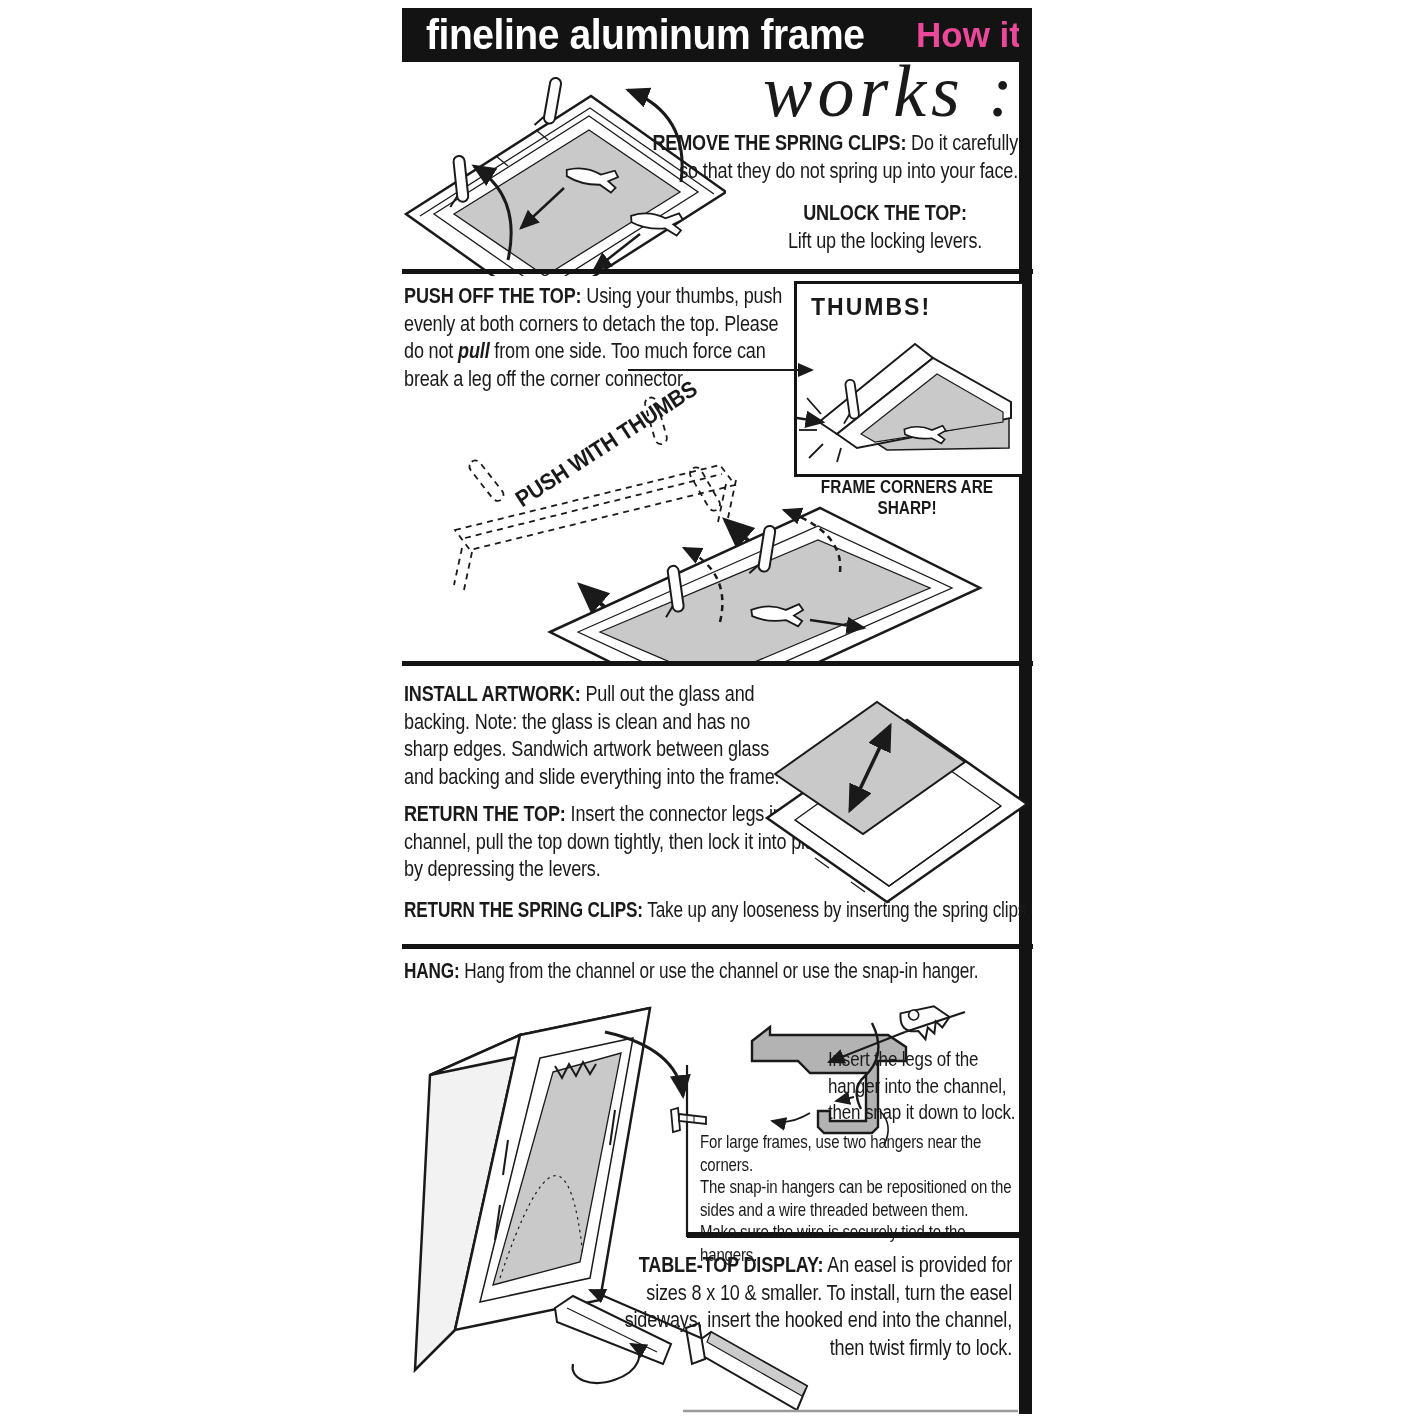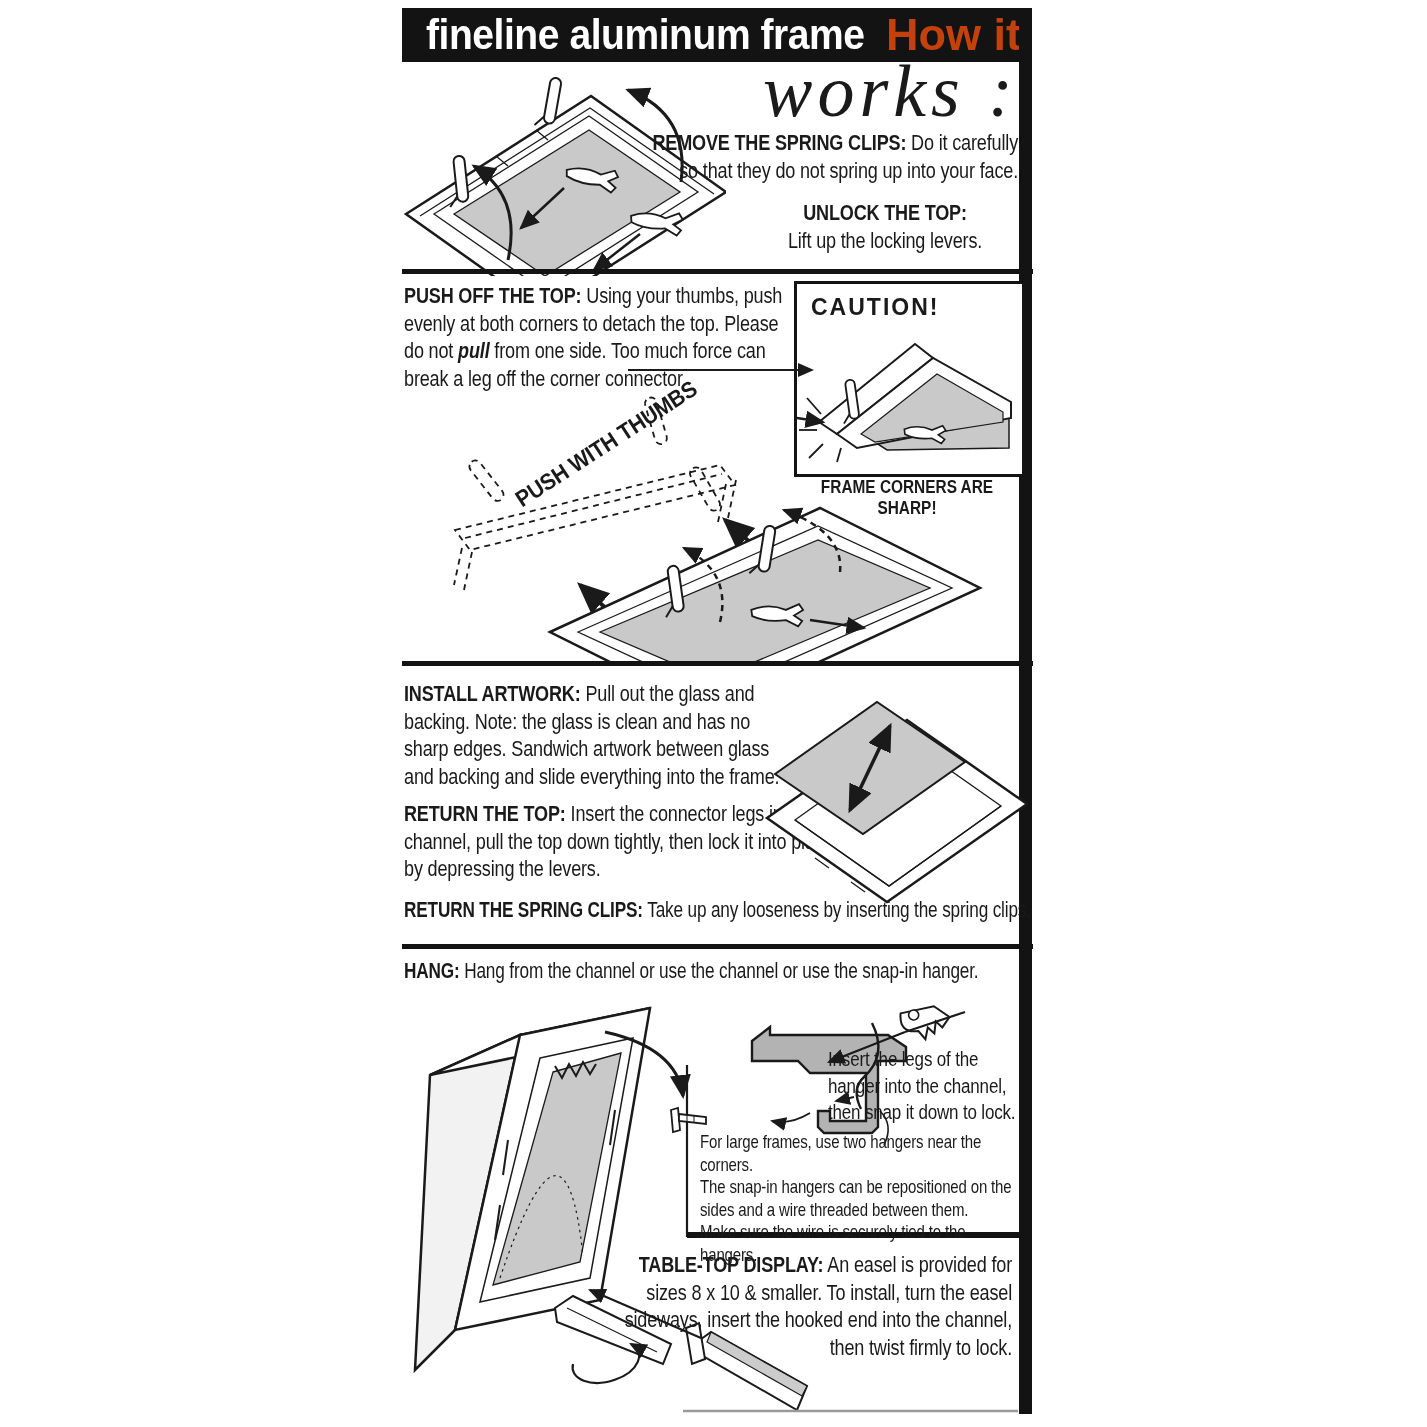--- a/index.html
+++ b/index.html
@@ -9,21 +9,21 @@
   .txt{font-size:21.5px;line-height:27.5px;letter-spacing:-0.2px;}
   .cx {transform:scaleX(0.84);transform-origin:0 0;}
   .cxr{transform:scaleX(0.84);transform-origin:100% 0;}
   .cxc{transform:scaleX(0.84);transform-origin:50% 0;}
   .b{font-weight:700;}
   .bi{font-weight:700;font-style:italic;}
   .rule{background:#131313;height:5px;}
   #header-bar{left:402px;top:8px;width:629px;height:54px;background:#131313;display:flex;align-items:center;}
   #header-title{color:#fff;font-size:42px;font-weight:700;letter-spacing:-0.5px;
                 transform:scaleX(0.93);transform-origin:0 50%;margin-left:24px;white-space:nowrap;}
-  #header-right{position:absolute;right:10px;color:#c2410c;font-size:45px;font-weight:700;white-space:nowrap;text-align:center;}
+  #header-right{position:absolute;right:10px;color:#ec4899;font-size:35px;font-weight:700;white-space:nowrap;text-align:center;}
   #works{left:640px;top:54px;width:378px;text-align:right;font-family:"Liberation Serif",serif;
          font-style:italic;font-weight:400;font-size:74px;letter-spacing:5px;line-height:74px;}
   #right-bar{left:1019px;top:8px;width:13px;height:1406px;background:#131313;}
   #caution-box{left:794px;top:281px;width:225px;height:190px;border:3px solid #131313;background:#fff;}
   #caution-title{position:absolute;left:14px;top:10px;font-size:23px;font-weight:700;letter-spacing:2px;}
   #caution-caption{left:788px;top:477px;width:238px;text-align:center;font-size:17.5px;font-weight:700;
                    transform:scaleX(0.88);transform-origin:50% 0;}
   #thumbs-label{left:518px;top:488px;font-size:23px;font-weight:700;white-space:nowrap;
                 transform:rotate(-33deg) scaleX(0.92);transform-origin:0 50%;letter-spacing:-0.3px;}
   #insert-block{left:828px;top:1046px;width:230px;font-size:20px;line-height:26.5px;
@@ -88,21 +88,21 @@
   <div class="abs rule" style="left:402px;top:269px;width:631px"></div>
 
   <div class="abs txt cx" style="left:404px;top:283px;width:470px">
     <span class="b">PUSH OFF THE TOP:</span>
     <span>Using your thumbs, push evenly at both corners to detach the top. Please do not</span>
     <span class="bi">pull</span>
     <span>from one side. Too much force can break a leg off the corner connector.</span>
   </div>
 
   <div id="caution-box" class="abs">
-    <div id="caution-title">CAUTION!</div>
+    <div id="caution-title">THUMBS!</div>
     <svg style="position:absolute;left:0;top:38px;width:219px;height:146px" viewBox="0 0 219 146">
       <defs>
         <marker id="a2" markerWidth="9" markerHeight="8" refX="7" refY="3.5" orient="auto">
             <path d="M0,0 L8,3.5 L0,7 Z" fill="#1a1a1a"></path>
           </marker>
       </defs>
       <polygon points="62,110 140,48 212,92 212,126 90,128" fill="#c9c9c9" stroke="#1a1a1a" stroke-width="1.5"></polygon>
       <polygon points="22,100 118,22 136,36 40,112" fill="#fff" stroke="#1a1a1a" stroke-width="2"></polygon>
       <polygon points="40,112 136,36 214,80 214,96 60,126" fill="#fff" stroke="#1a1a1a" stroke-width="2"></polygon>
       <polygon points="64,112 140,52 206,90 206,100 78,120" fill="#c9c9c9" stroke="#1a1a1a" stroke-width="1.2"></polygon>

